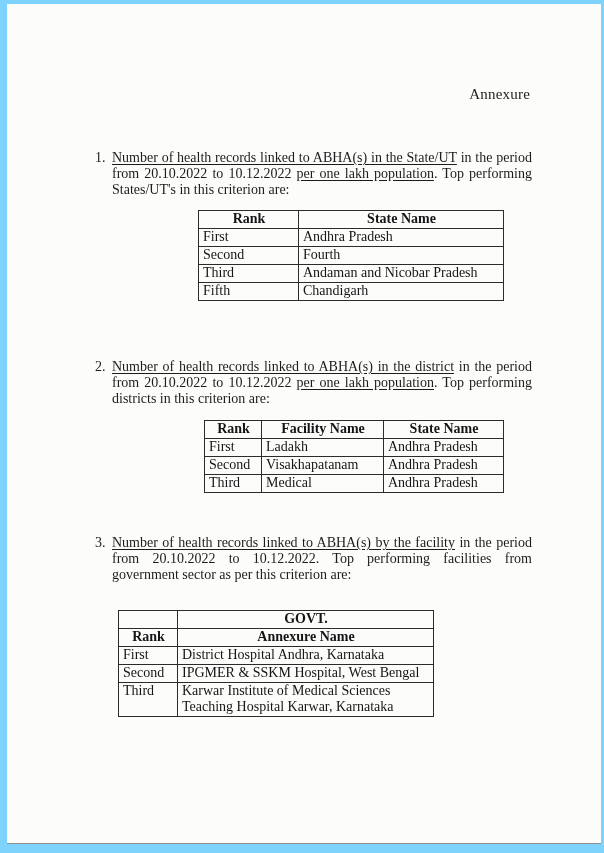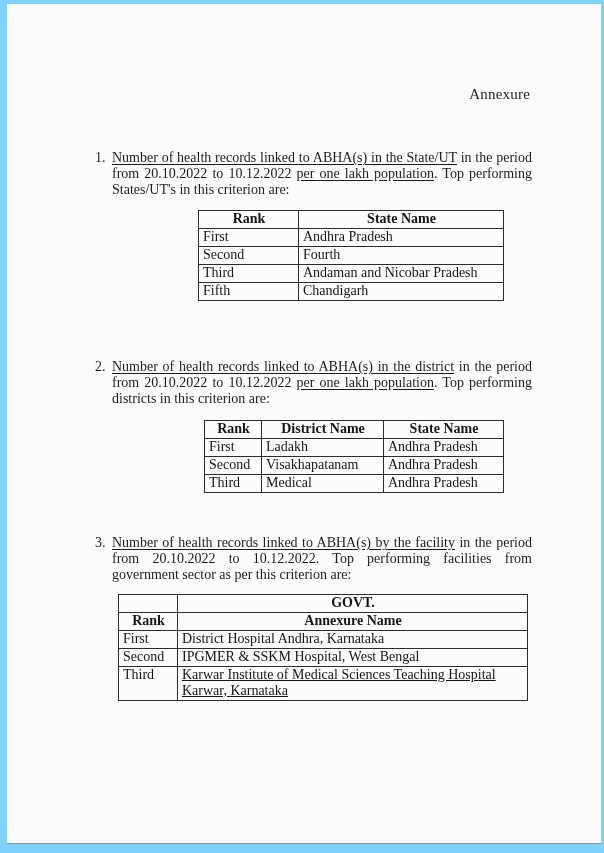--- a/index.html
+++ b/index.html
@@ -33,23 +33,23 @@
     text-align:left;vertical-align:top;line-height:16px;height:16px;
     overflow:hidden;white-space:nowrap;font-weight:normal;
   }
   table.doc th{font-weight:bold;text-align:center;}
   #table1{top:210px;left:198px;width:306px;}
   #table1 .c-rank{width:100px;}
   #table1 th.center{text-align:center;}
   #table2{top:420px;left:204px;width:300px;}
   #table2 .c-rank{width:57px;}
   #table2 .c-district{width:122px;}
-  #table3{top:594px;left:118px;width:410px;}
+  #table3{top:610px;left:118px;width:316px;}
   #table3 .c-rank{width:59px;}
-  #table3 td.wrap{white-space:normal;text-decoration:underline;}
+  #table3 td.wrap{white-space:normal;}
 </style>
 </head>
 <body>
 
 <div class="scan">
   <div class="page"></div>
 
   <div class="annexure">Annexure</div>
 
   <div class="item" id="item1">
@@ -93,21 +93,21 @@
 
   <table class="doc" id="table2">
     <colgroup>
         <col class="c-rank">
         <col class="c-district">
         <col>
       </colgroup>
     <tbody>
         <tr>
       <th>Rank</th>
-      <th>District Name</th>
+      <th>Facility Name</th>
       <th>State Name</th>
     </tr>
     <tr>
       <td>First</td>
       <td>Ladakh</td>
       <td>Andhra Pradesh</td>
     </tr>
     <tr>
       <td>Second</td>
       <td>Visakhapatanam</td>

